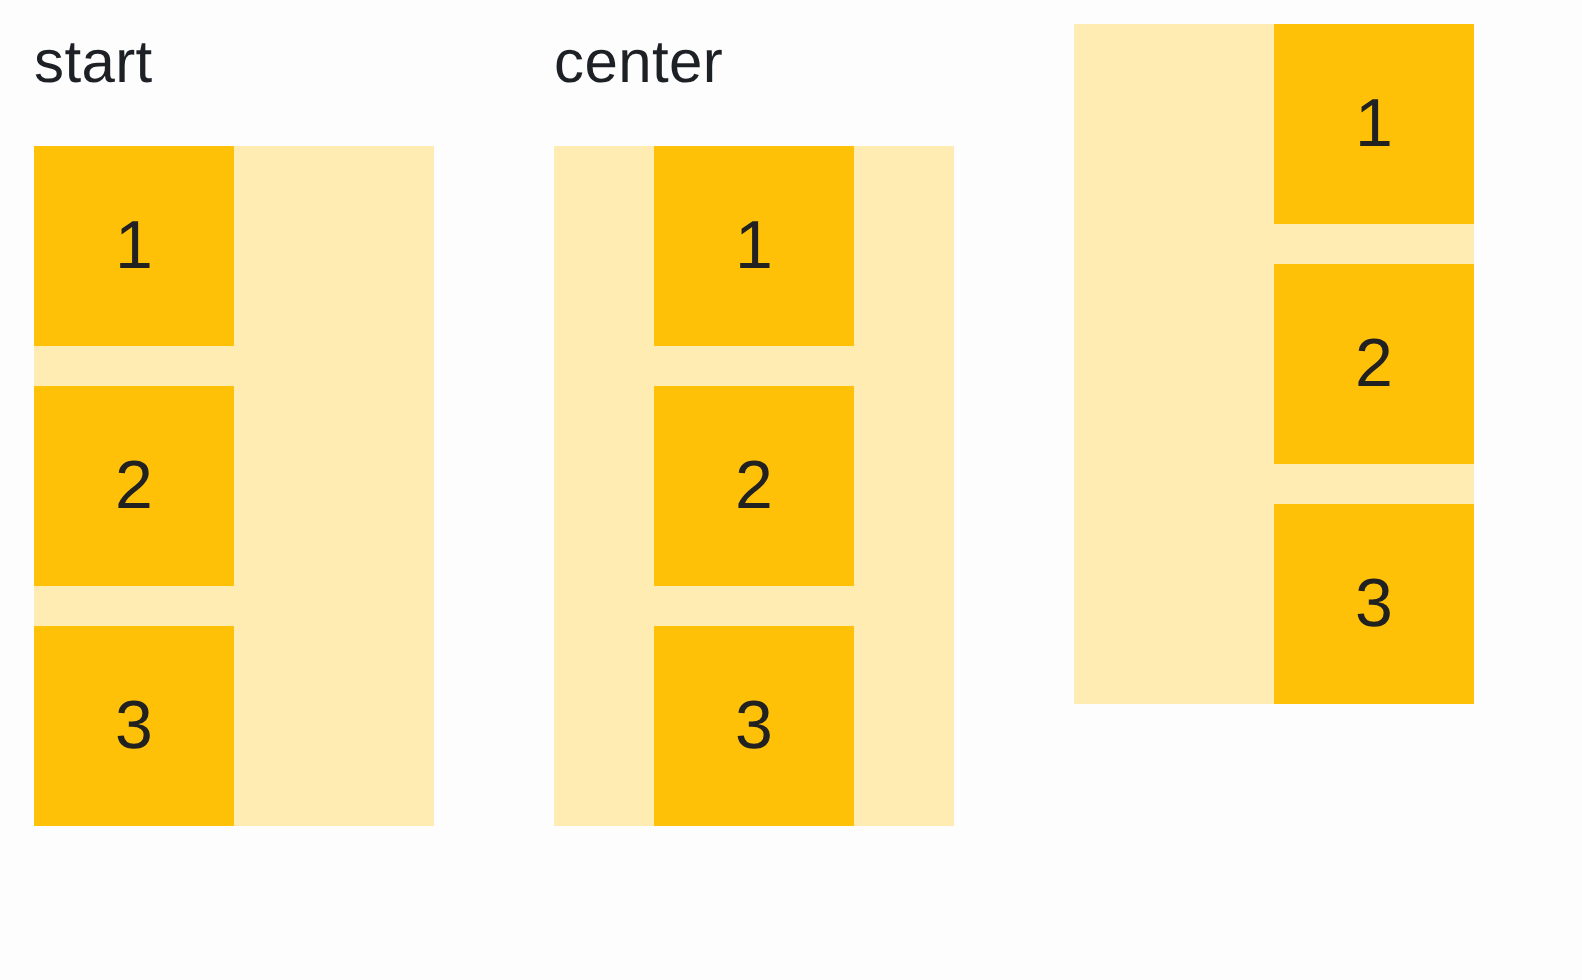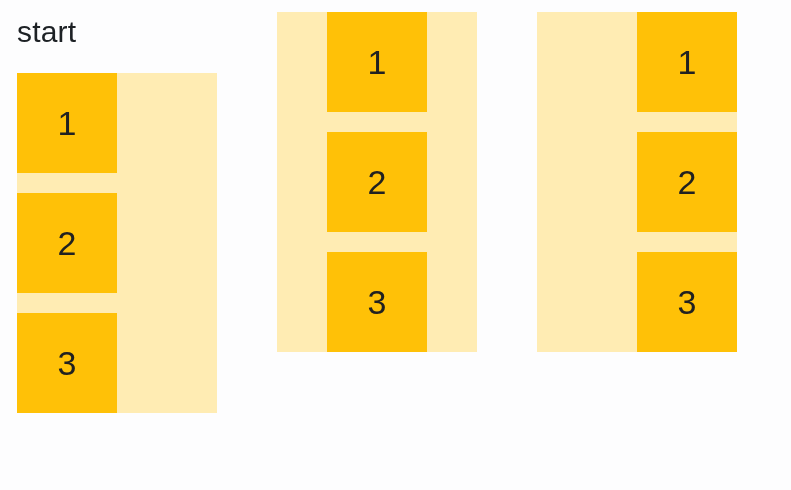--- a/index.html
+++ b/index.html
@@ -62,20 +62,21 @@
   <div class="group">
     <div class="group-label">start</div>
     <div class="container align-start">
       <div class="box">1</div>
       <div class="box">2</div>
       <div class="box">3</div>
     </div>
   </div>
 
   <div class="group">
+    <div class="group-label">center</div>
     <div class="container align-center">
       <div class="box">1</div>
       <div class="box">2</div>
       <div class="box">3</div>
     </div>
   </div>
 
   <div class="group">
     <div class="container align-end">
       <div class="box">1</div>

